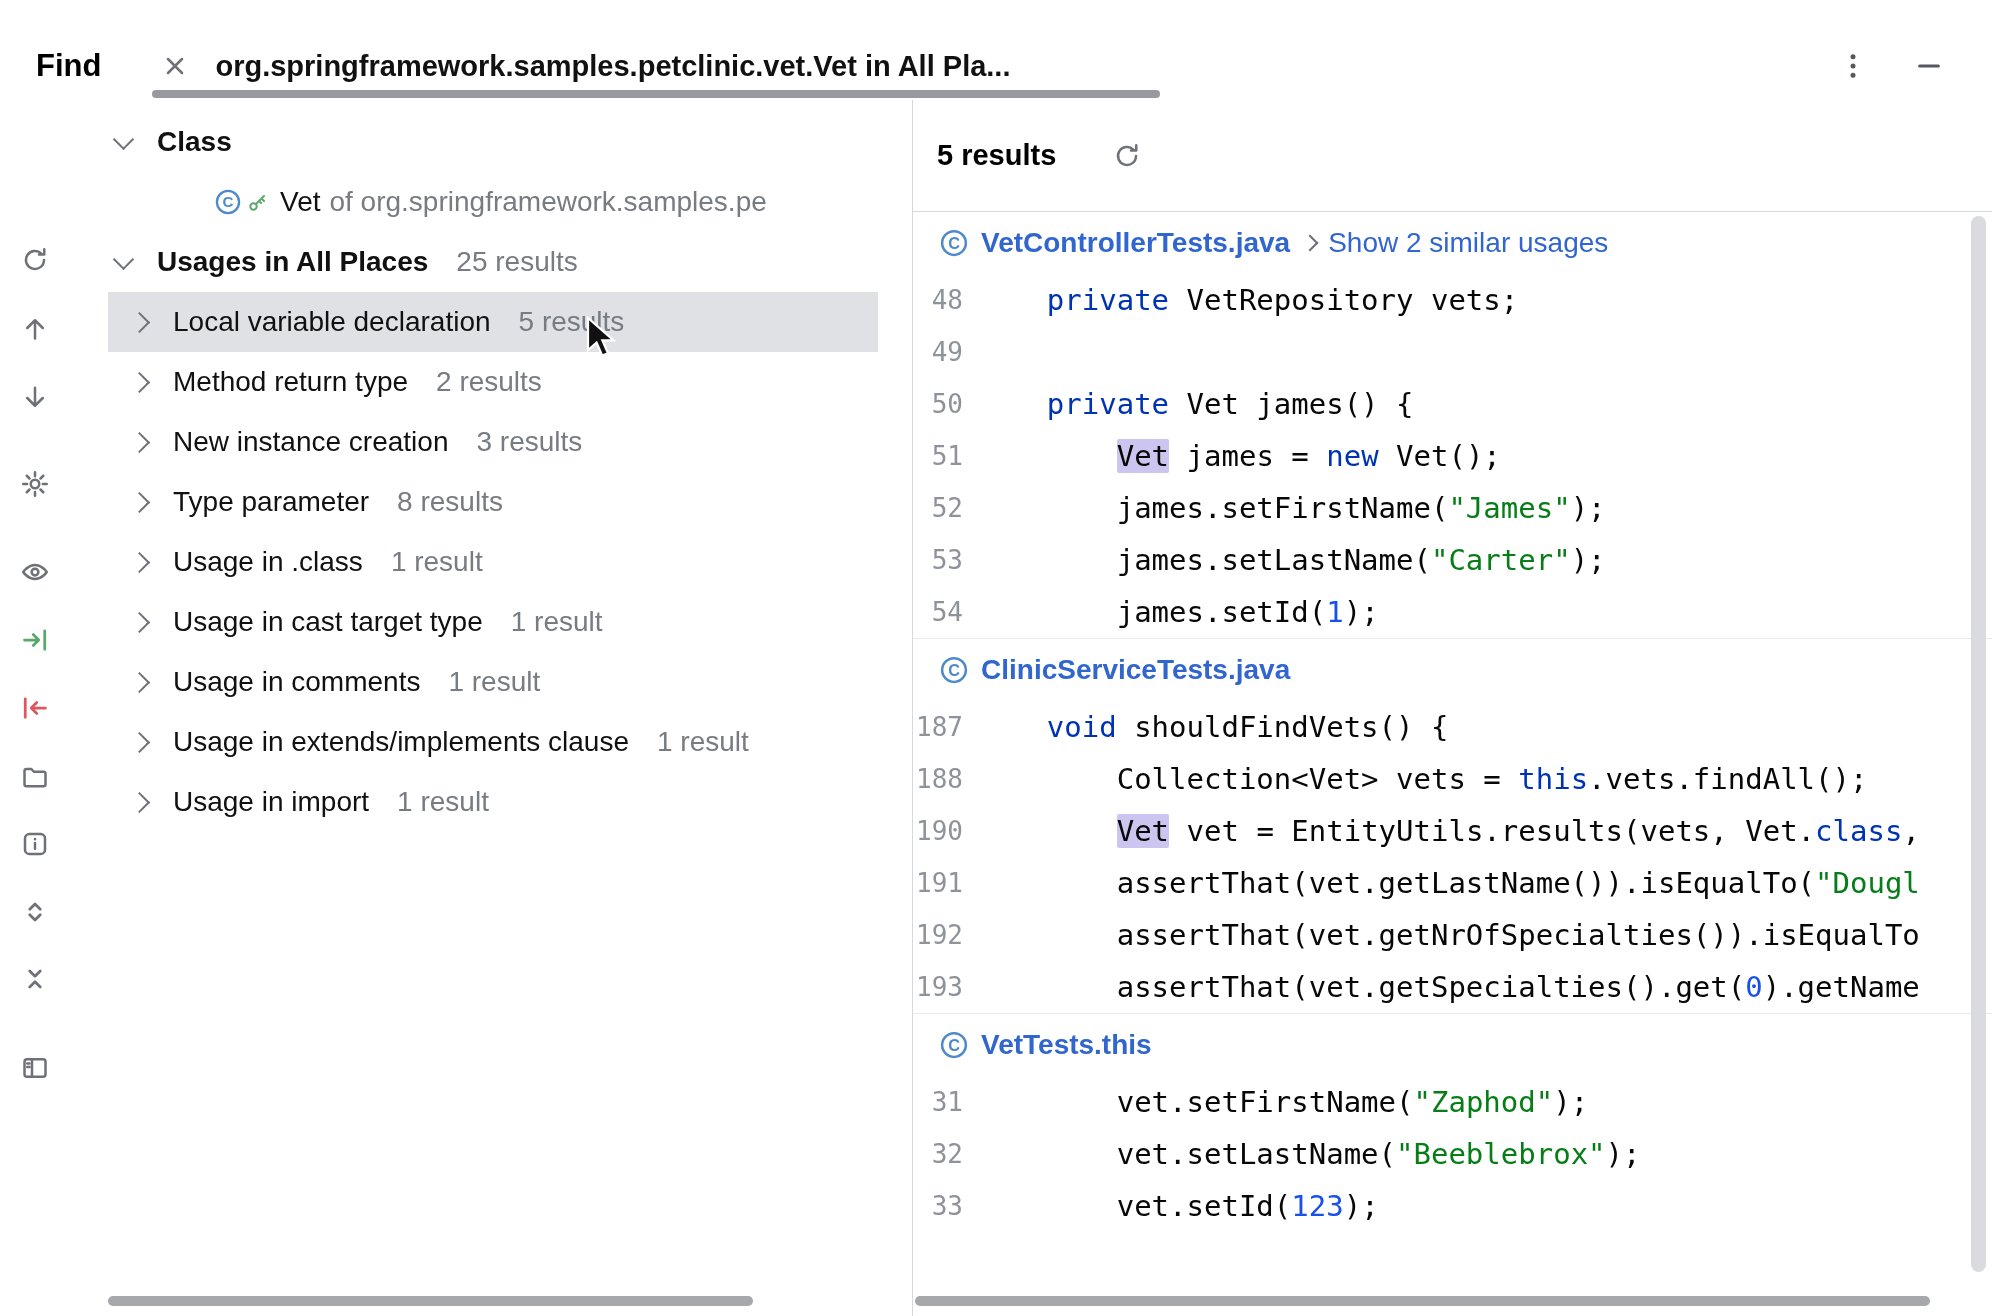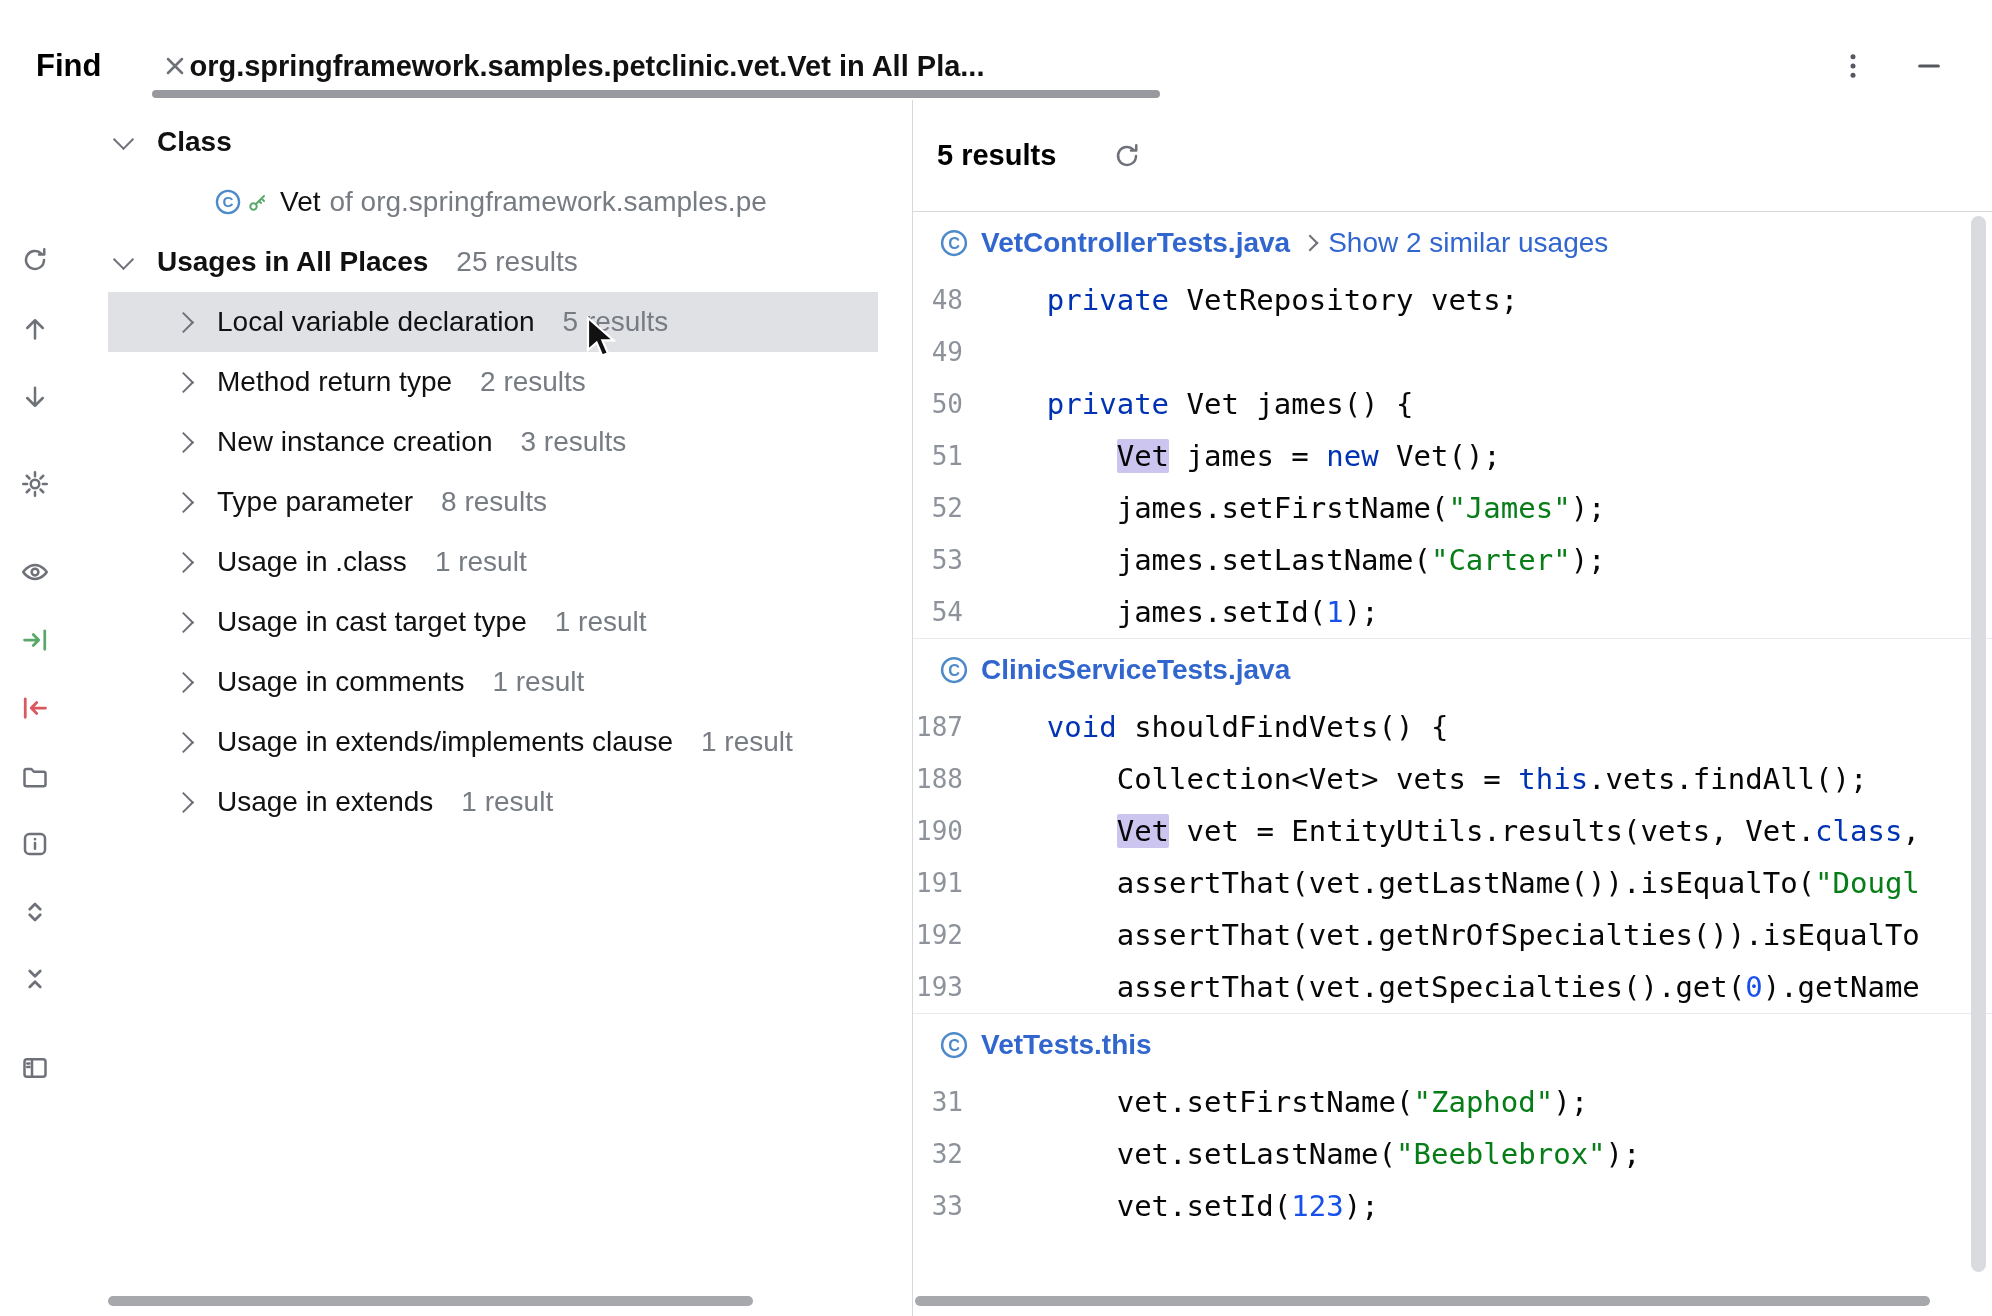--- a/index.html
+++ b/index.html
@@ -7,37 +7,37 @@
     width:1992px;height:1316px;overflow:hidden;background:#fff;
     font-family:"Liberation Sans",sans-serif;color:#1a1a1c;position:relative;
   }
   .app{position:absolute;inset:0;}
 
   
   .header{position:absolute;left:0;top:16px;width:100%;height:100px;display:flex;align-items:center;background:#fff;}
   .find-label{margin-left:36px;font-size:31px;font-weight:700;color:#000;}
   .tab{display:flex;align-items:center;}
   .close-btn{margin-left:60px;display:flex;align-items:center;cursor:pointer;}
-  .tab-title{font-size:29px;font-weight:600;color:#111;white-space:nowrap;}
+  .tab-title{margin-left:26px;font-size:29px;font-weight:600;color:#111;white-space:nowrap;}
   .header-right{margin-left:auto;display:flex;align-items:center;gap:46px;margin-right:48px;}
   .hdr-icon{display:flex;align-items:center;cursor:pointer;}
 
   .tab-hscroll{position:absolute;left:152px;top:90px;width:1008px;height:8px;border-radius:4px;
     background:var(--scrollbar_dark,#97999E);}
 
   
   .toolbar{position:absolute;left:0;top:100px;width:90px;bottom:0;background:#fff;}
   .tb{position:absolute;left:16px;width:38px;height:38px;display:flex;align-items:center;justify-content:center;cursor:pointer;}
 
   
   .tree{position:absolute;left:108px;top:112px;width:800px;height:740px;overflow:hidden;}
   .tree-row{display:flex;align-items:center;height:60px;white-space:nowrap;font-size:28px;color:#111;}
   .tree-row.group{padding-left:8px;font-weight:700;}
   .tree-row.group .lbl{margin-left:26px;}
-  .tree-row.item{padding-left:68px;width:800px;box-sizing:border-box;}
+  .tree-row.item{padding-left:24px;width:800px;box-sizing:border-box;}
   .tree-row.item .lbl{margin-left:26px;}
   .tree-row.item.selected{width:770px;background:var(--selection,#DFE1E5);}
   .count{margin-left:28px;color:var(--count,#777B82);font-weight:400;}
   .class-row{padding-left:106px;}
   .class-row .cname{margin-left:10px;}
   .class-row .qual{margin-left:9px;color:var(--count,#777B82);}
   .class-row .keyicon{margin-left:4px;display:flex;align-items:center;}
   .cicon{display:flex;align-items:center;flex:none;}
 
   .chev{width:13px;height:13px;border-right:2.6px solid var(--icon,#6E7178);
@@ -242,21 +242,21 @@
           <span class="lbl">Usage in comments</span>
           <span class="count">1 result</span>
         </div>
         <div class="tree-row item">
           <span class="chev chev-right"></span>
           <span class="lbl">Usage in extends/implements clause</span>
           <span class="count">1 result</span>
         </div>
         <div class="tree-row item">
           <span class="chev chev-right"></span>
-          <span class="lbl">Usage in extends</span>
+          <span class="lbl">Usage in import</span>
           <span class="count">1 result</span>
         </div>
       </div>
   </div>
 
   <div class="preview">
     <div class="preview-header">
       <span class="results">5 results</span>
       <span class="refresh-btn">
         <svg viewBox="0 0 24 24" width="30" height="30" fill="none" stroke="#6E7178" stroke-width="2" stroke-linecap="round" stroke-linejoin="round">

